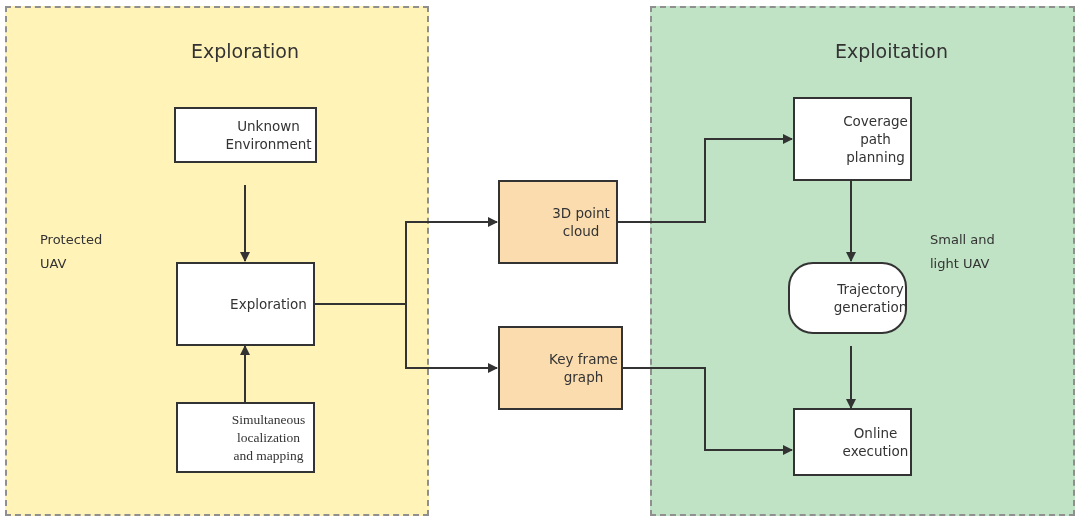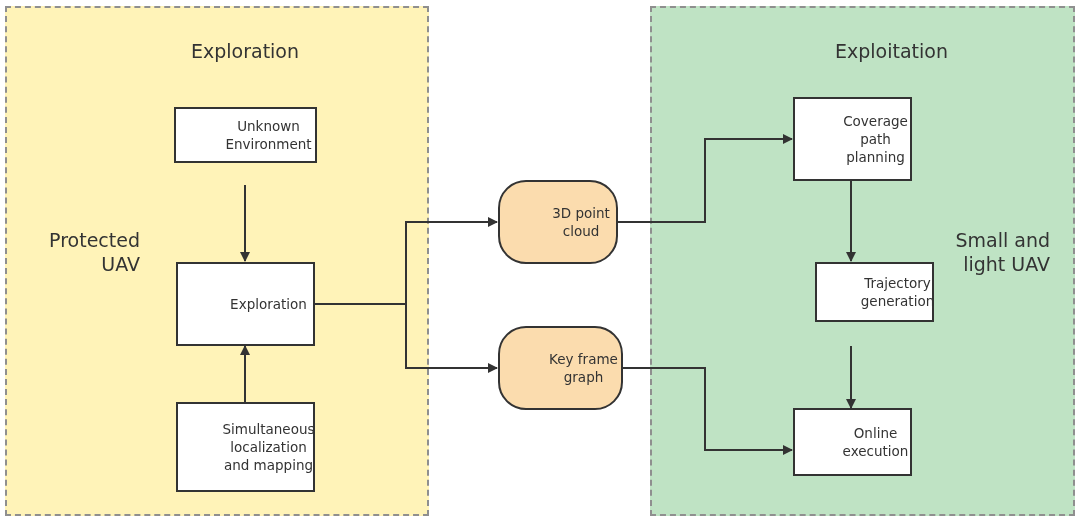--- a/index.html
+++ b/index.html
@@ -2,25 +2,25 @@
 <html><head>
 <meta charset="utf-8">
 <style>
   html,body{margin:0;padding:0;background:#ffffff;}
   body{width:1080px;height:522px;position:relative;overflow:hidden;
        font-family:"DejaVu Sans","Liberation Sans",sans-serif;color:#3a3a3a;}
   .region{position:absolute;border:2px dashed #8f8f8f;box-sizing:border-box;}
   #region-left{left:5px;top:6px;width:424px;height:510px;background:#fff3b8;}
   #region-right{left:650px;top:6px;width:425px;height:510px;background:#bfe3c4;}
   .region-title{position:absolute;font-size:19px;color:#333;text-align:center;width:200px;}
-  .side-label{position:absolute;font-size:19px;color:#333;line-height:24px;text-align:right;}
+  .side-label{position:absolute;font-size:13px;color:#333;line-height:24px;text-align:left;}
   .node{position:absolute;box-sizing:border-box;border:2px solid #333;background:#fff;
         display:flex;align-items:center;justify-content:center;text-align:center;
         font-size:13.5px;line-height:18px;color:#333;white-space:pre-line;padding-left:46px;}
-  .node.orange{background:#fbdcae;border-radius:28px;}
+  .node.orange{background:#fbdcae;}
   svg#edges{position:absolute;left:0;top:0;}
 </style>
 </head>
 <body>
 
 <div class="region" id="region-left"></div>
 <div class="region" id="region-right"></div>
 
 <div class="region-title" style="left:145px;top:40px;">Exploration</div>
 <div class="region-title" style="left:748px;top:40px;text-align:right;">Exploitation</div>
@@ -44,28 +44,28 @@
     <polyline points="617,222 705,222 705,139 792,139" marker-end="url(#arr)"></polyline>
     <polyline points="617,368 705,368 705,450 792,450" marker-end="url(#arr)"></polyline>
     <polyline points="851,180 851,261" marker-end="url(#arr)"></polyline>
     <polyline points="851,346 851,408" marker-end="url(#arr)"></polyline>
   </g>
 </svg>
 
 <div class="node" style="left:174px;top:107px;width:143px;width:143px;height:56px;">Unknown
 Environment</div>
 <div class="node" style="left:176px;top:262px;width:139px;height:84px;">Exploration</div>
-<div class="node" style="left:176px;top:402px;width:139px;height:90px;">Simultaneous
+<div class="node" style="left:176px;top:402px;width:139px;height:71px;font-family:Liberation Serif, serif;">Simultaneous
 localization
 and mapping</div>
 
 <div class="node orange" style="left:498px;top:180px;width:120px;height:84px;">3D point
 cloud</div>
 <div class="node orange" style="left:498px;top:326px;width:125px;height:84px;">Key frame
 graph</div>
 
 <div class="node" style="left:793px;top:97px;width:119px;height:84px;">Coverage
 path
 planning</div>
-<div class="node" style="left:815px;top:262px;width:119px;height:60px;">Trajectory
+<div class="node" style="left:788px;top:262px;width:119px;height:72px;border-radius:25px;">Trajectory
 generation</div>
 <div class="node" style="left:793px;top:408px;width:119px;height:68px;">Online
 execution</div>
 
 </body></html>

